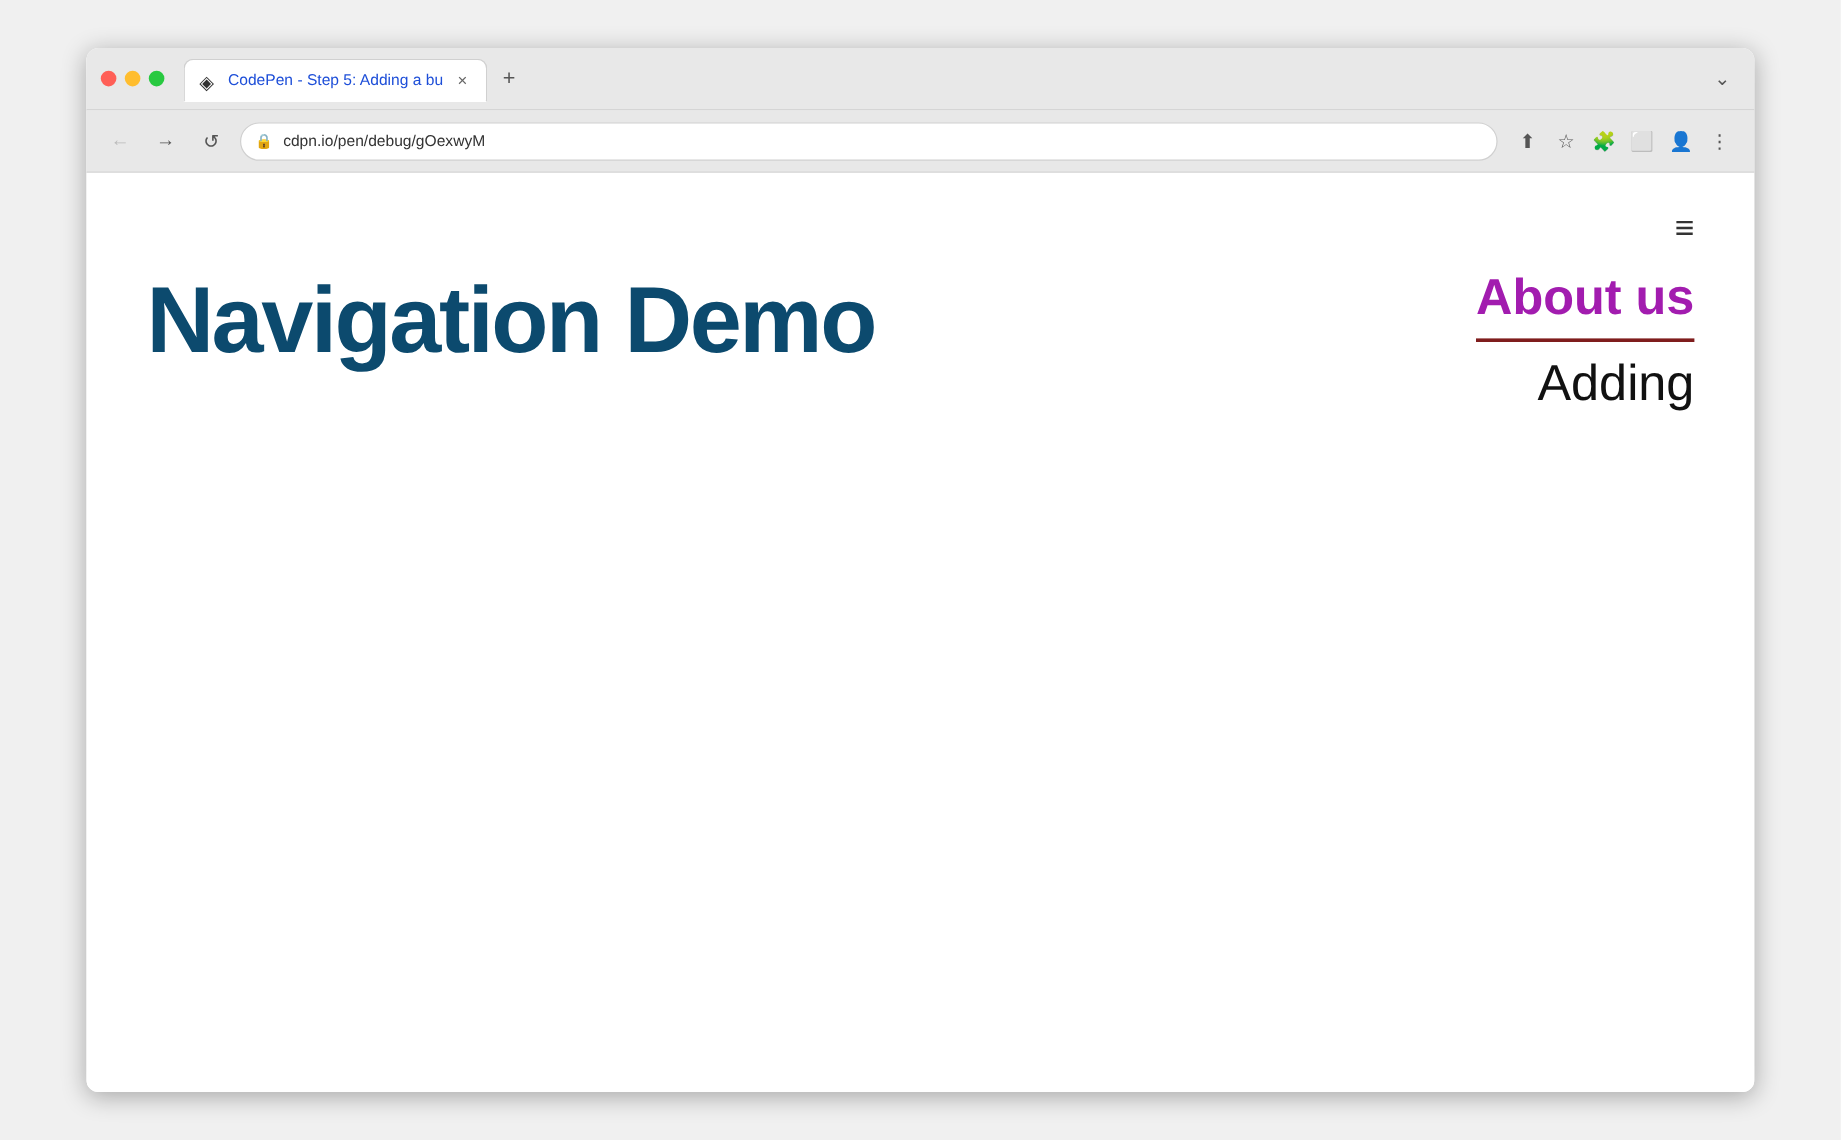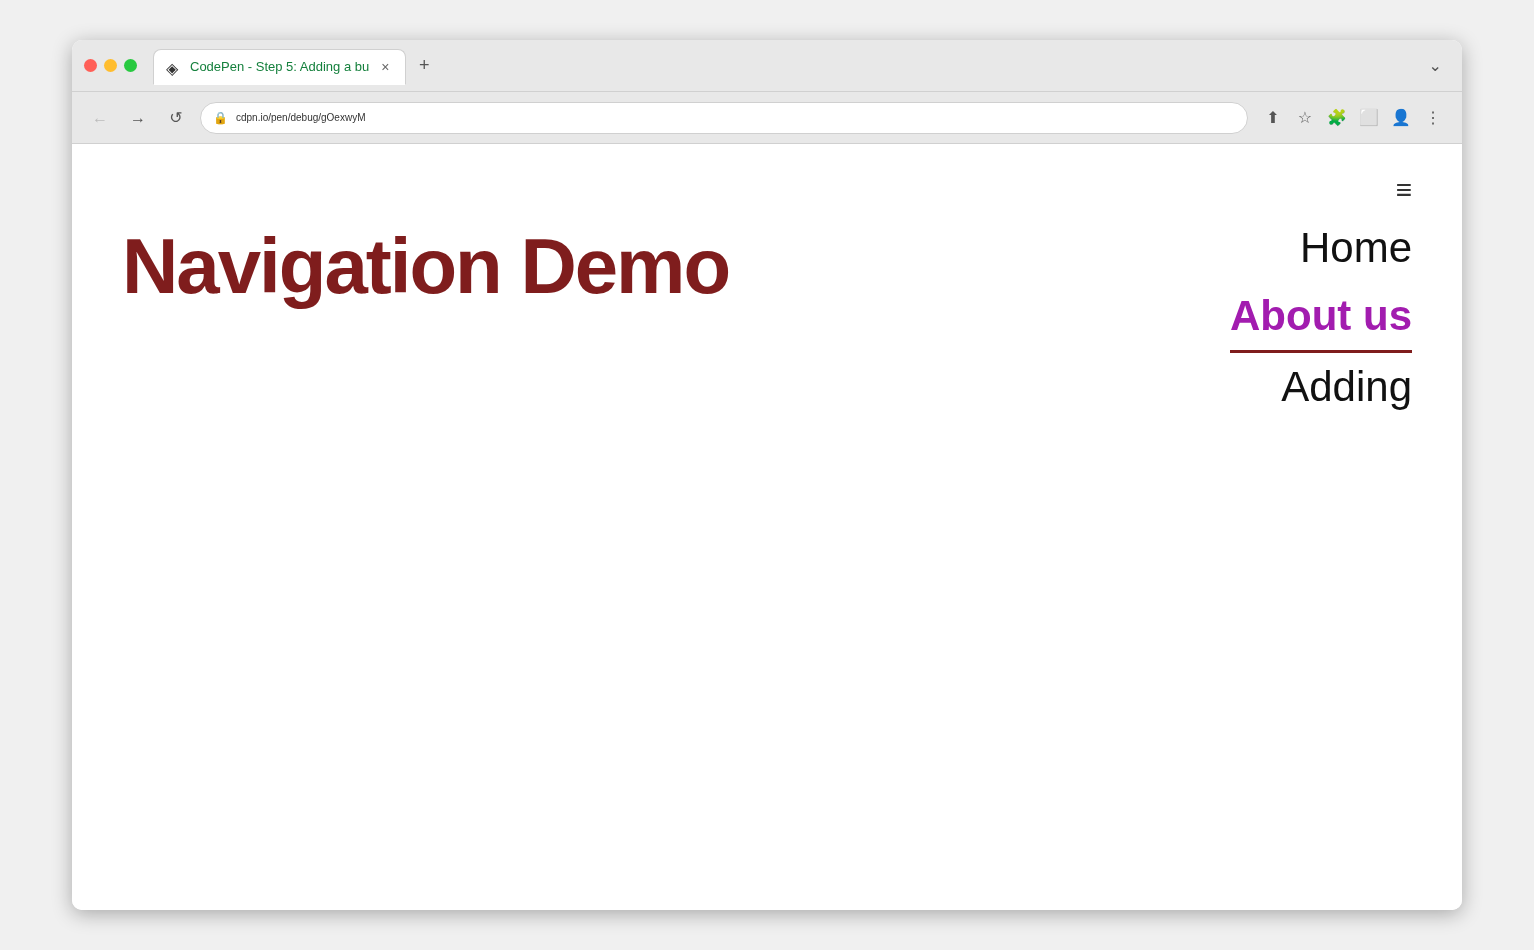--- a/index.html
+++ b/index.html
@@ -76,21 +76,21 @@
     }
 
     .tab-codepen-icon {
       width: 16px;
       height: 16px;
       color: #333;
     }
 
     .tab-title {
       font-size: 13px;
-      color: #15803d;
+      color: #1d4ed8;
       flex: 1;
       overflow: hidden;
       white-space: nowrap;
       text-overflow: ellipsis;
     }
 
     .tab-close {
       width: 16px;
       height: 16px;
       display: flex;
@@ -157,21 +157,21 @@
       gap: 8px;
       border: 1px solid #d0d0d0;
     }
 
     .lock-icon {
       font-size: 12px;
       color: #555;
     }
 
     .address-text {
-      font-size: 10px;
+      font-size: 13px;
       color: #333;
       flex: 1;
     }
 
     .toolbar-icons {
       display: flex;
       align-items: center;
       gap: 2px;
     }
 
@@ -194,21 +194,21 @@
       position: relative;
       overflow: hidden;
     }
 
     .page-heading {
       position: absolute;
       top: 80px;
       left: 50px;
       font-size: 78px;
       font-weight: 900;
-      color: #7f1d1d;
+      color: #0c4a6e;
       letter-spacing: -2px;
       line-height: 1.1;
       font-family: -apple-system, BlinkMacSystemFont, 'Segoe UI', Arial, sans-serif;
       text-align: center;
     }
 
     
     .nav-menu {
       position: absolute;
       top: 30px;
@@ -307,19 +307,18 @@
     </div>
   </div>
 
   <div class="page-content">
 
     <h1 class="page-heading">Navigation Demo</h1>
 
     <nav class="nav-menu">
       <div class="hamburger-icon">≡</div>
 
-      <a class="nav-item" href="#">Home</a>
       <a class="nav-item active" href="#">About us</a>
       <a class="nav-item" href="#">Adding</a>
     </nav>
 
   </div>
 </div>
 
 </body></html>

